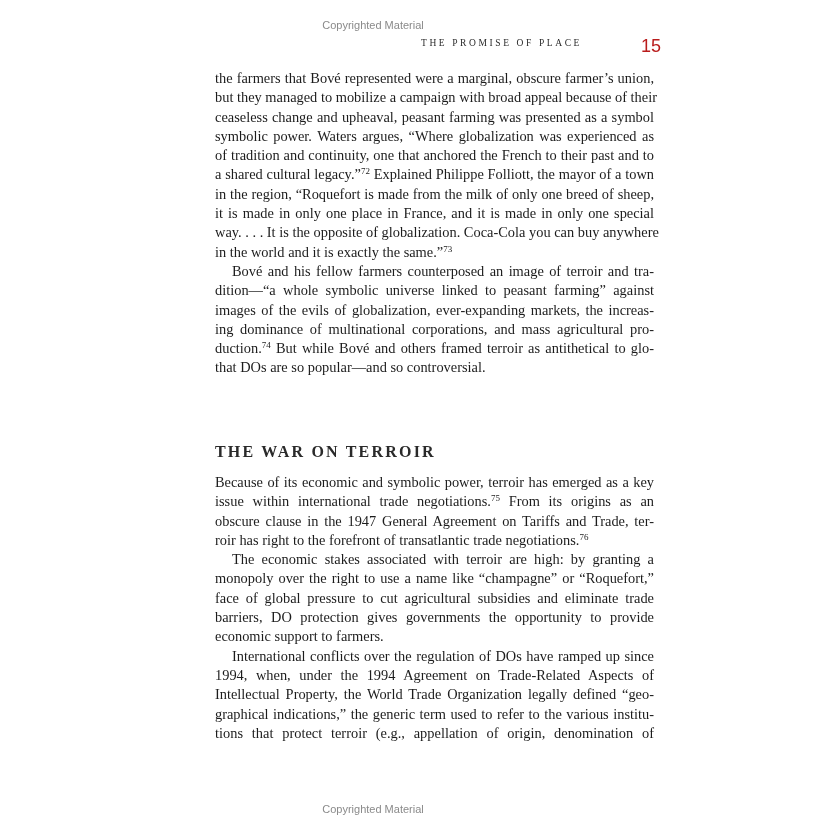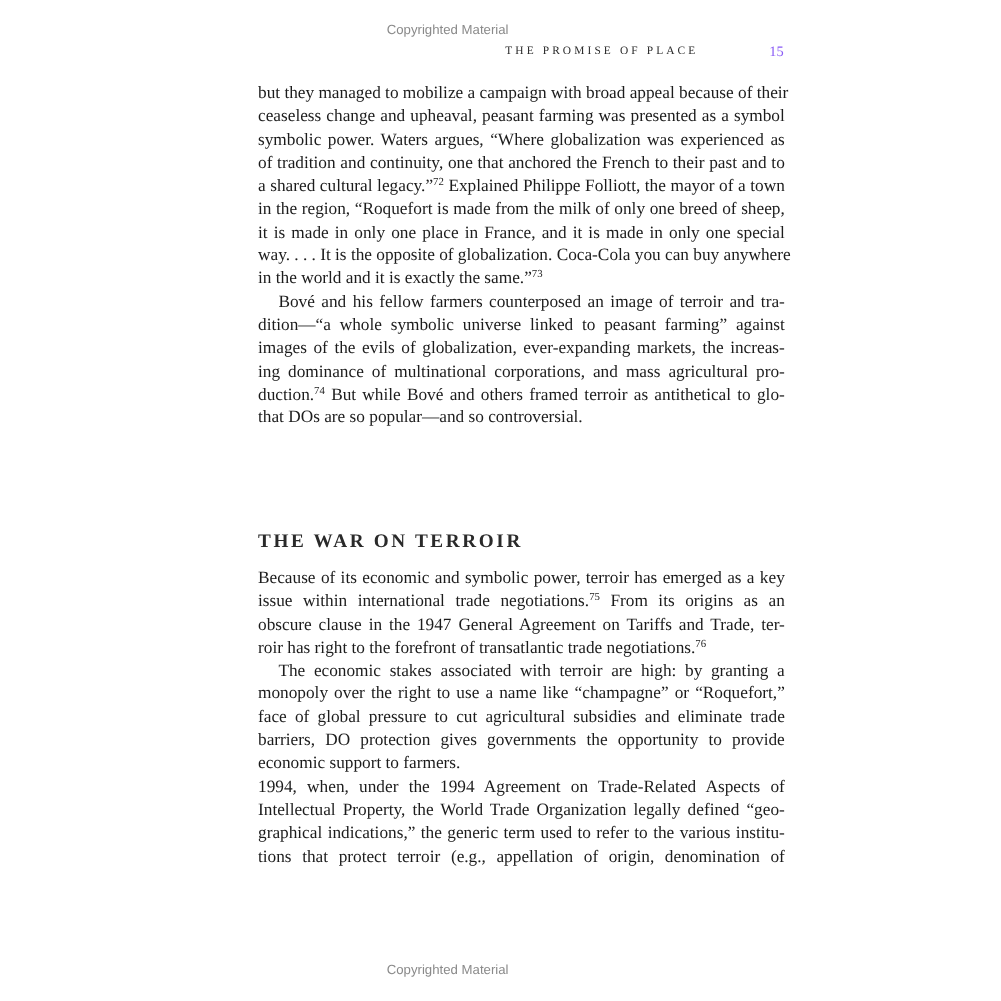--- a/index.html
+++ b/index.html
@@ -30,23 +30,23 @@
       left: 421px;
       font-family: "Liberation Serif", serif;
       font-size: 9.5px;
       letter-spacing: 2.6px;
       color: #2a2a2a;
     }
     .page-number {
       position: absolute;
       top: 36px;
       left: 641px;
-      font-family: Liberation Serif, serif;
-      font-size: 12px;
-      color: #8b5cf6;
+      font-family: Liberation Sans, sans-serif;
+      font-size: 18px;
+      color: #b91c1c;
     }
     .text-block {
       position: absolute;
       left: 215px;
       width: 439px;
       font-family: "Liberation Serif", serif;
       font-size: 14.4px;
       line-height: 19.3px;
       color: #1c1c1c;
       text-align: justify;
@@ -80,20 +80,21 @@
 </head>
 <body>
 
 <div class="watermark top">Copyrighted Material</div>
 
 <div class="running-head">THE PROMISE OF PLACE</div>
 <div class="page-number">15</div>
 
 <div class="text-block block-1">
   <p>
+    <span class="line">the farmers that Bové represented were a marginal, obscure farmer’s union,</span>
     <span class="line">but they managed to mobilize a campaign with broad appeal because of their</span>
     <span class="line">ceaseless change and upheaval, peasant farming was presented as a symbol</span>
     <span class="line">symbolic power. Waters argues, “Where globalization was experienced as</span>
     <span class="line">of tradition and continuity, one that anchored the French to their past and to</span>
     <span class="line"><span>a shared cultural legacy.”</span><sup>72</sup><span> Explained Philippe Folliott, the mayor of a town</span></span>
     <span class="line">in the region, “Roquefort is made from the milk of only one breed of sheep,</span>
     <span class="line">it is made in only one place in France, and it is made in only one special</span>
     <span class="line">way. . . . It is the opposite of globalization. Coca-Cola you can buy anywhere</span>
     <span class="line last"><span>in the world and it is exactly the same.”</span><sup>73</sup></span>
   </p>
@@ -117,20 +118,21 @@
     <span class="line last"><span>roir has right to the forefront of transatlantic trade negotiations.</span><sup>76</sup></span>
   </p>
   <p>
     <span class="line" style="padding-left:17px;box-sizing:border-box;"><span>The economic stakes associated with terroir are high: by granting a</span></span>
     <span class="line">monopoly over the right to use a name like “champagne” or “Roquefort,”</span>
     <span class="line">face of global pressure to cut agricultural subsidies and eliminate trade</span>
     <span class="line">barriers, DO protection gives governments the opportunity to provide</span>
     <span class="line last">economic support to farmers.</span>
   </p>
   <p>
+    <span class="line" style="padding-left:17px;box-sizing:border-box;"><span>International conflicts over the regulation of DOs have ramped up since</span></span>
     <span class="line">1994, when, under the 1994 Agreement on Trade-Related Aspects of</span>
     <span class="line">Intellectual Property, the World Trade Organization legally defined “geo-</span>
     <span class="line">graphical indications,” the generic term used to refer to the various institu-</span>
     <span class="line">tions that protect terroir (e.g., appellation of origin, denomination of</span>
   </p>
 </div>
 
 <div class="watermark bottom">Copyrighted Material</div>
 
 </body></html>

